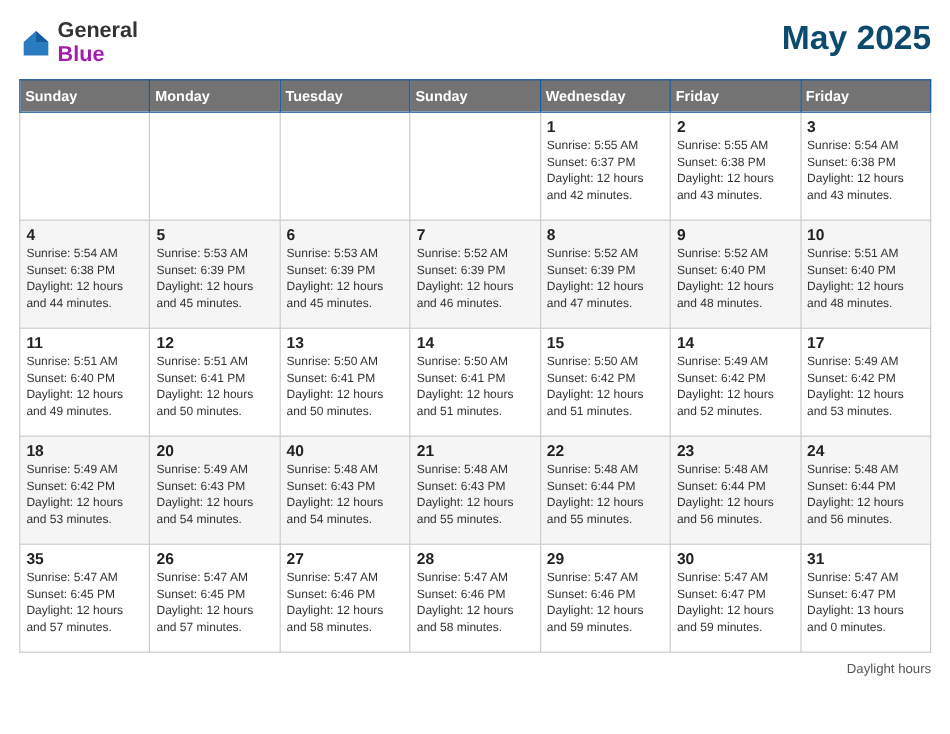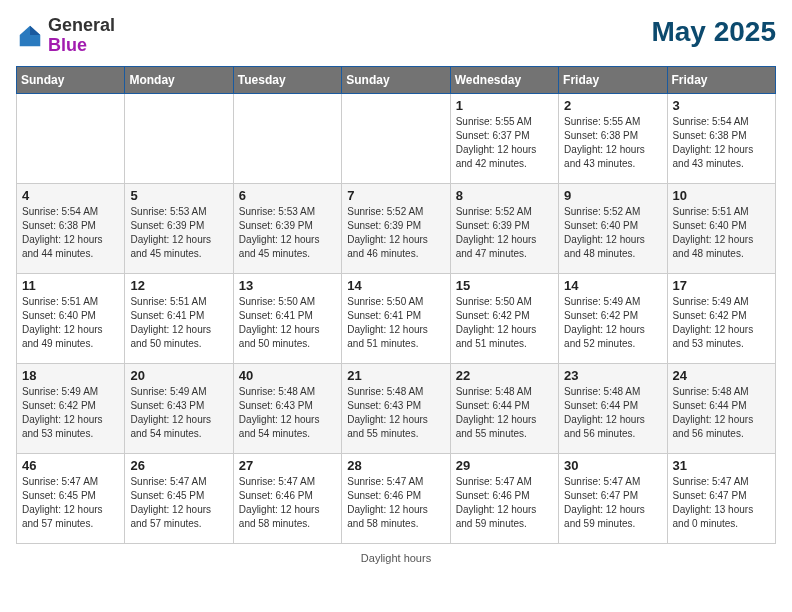--- a/index.html
+++ b/index.html
@@ -80,21 +80,21 @@
       font-size: 10px;
       line-height: 1.4;
     }
     .empty-cell {
       background: #fff !important;
     }
     .footer-note {
       margin-top: 8px;
       font-size: 11px;
       color: #555;
-      text-align: center;
+      text-align: right;
     }
   </style>
 </head>
 <body>
 
 <div class="header">
   <div class="logo">
     <svg class="logo-icon" viewBox="0 0 30 30">
       <polygon points="15,4 26,14 26,26 4,26 4,14" fill="#2a7abf"></polygon>
       <polygon points="15,4 26,14 15,14" fill="#1a5a9f"></polygon>
@@ -297,21 +297,21 @@
         <td>
           <div class="day-number">24</div>
           <div class="day-info" style="white-space: pre-line;">Sunrise: 5:48 AM
 Sunset: 6:44 PM
 Daylight: 12 hours
 and 56 minutes.</div>
         </td>
       </tr>
       <tr>
         <td>
-          <div class="day-number">46</div>
+          <div class="day-number">35</div>
           <div class="day-info" style="white-space: pre-line;">Sunrise: 5:47 AM
 Sunset: 6:45 PM
 Daylight: 12 hours
 and 57 minutes.</div>
         </td>
         <td>
           <div class="day-number">26</div>
           <div class="day-info" style="white-space: pre-line;">Sunrise: 5:47 AM
 Sunset: 6:45 PM
 Daylight: 12 hours

